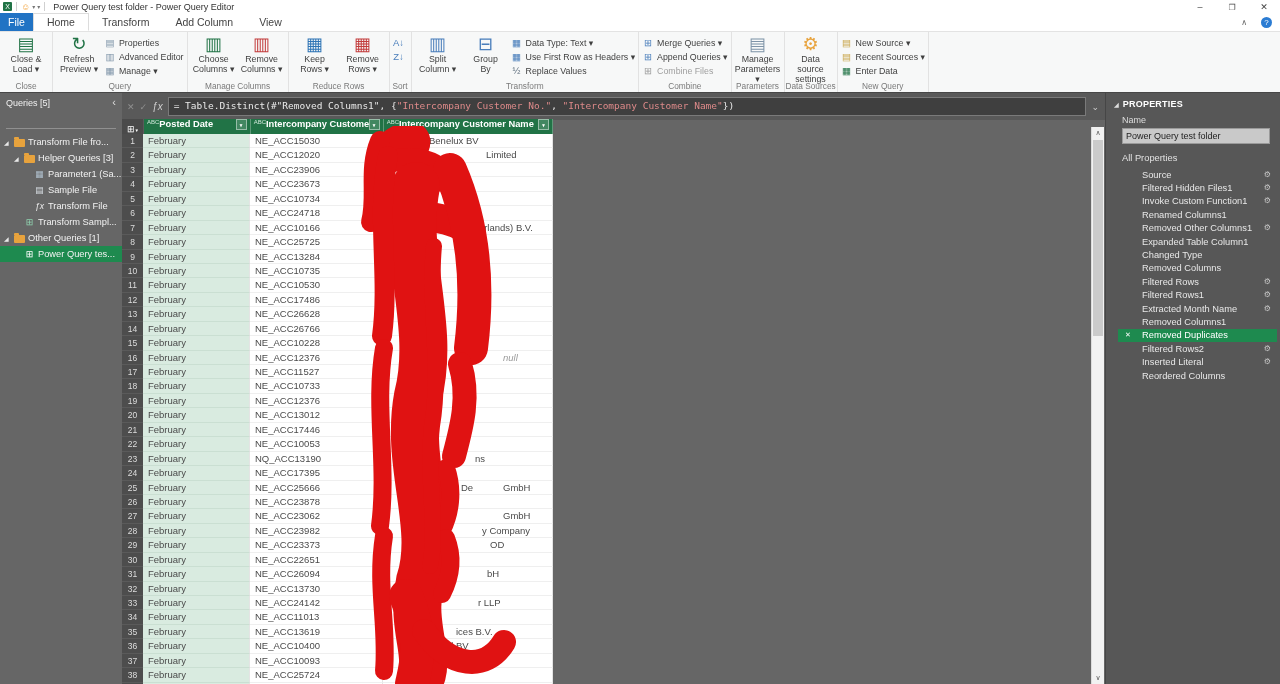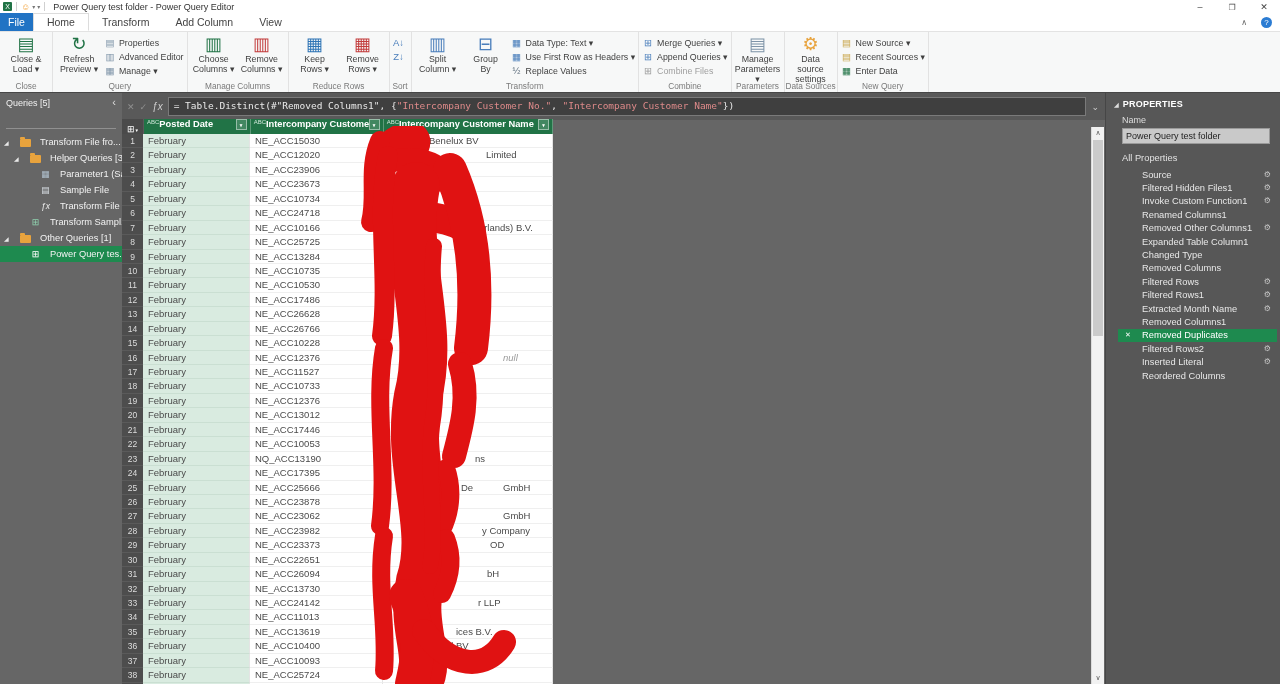--- a/index.html
+++ b/index.html
@@ -64,21 +64,21 @@
     padding:0 5px;white-space:nowrap;overflow:hidden}
   .finput .str{color:var(--formula-string-red,#de8a8a)}
   .fb-exp{color:#cecece;font-size:9px}
   .fb-exp::before{content:"⌄"}
   
   .sidebar{position:absolute;left:0;top:92px;width:122px;bottom:0;background:var(--canvas-gray,#666);
     border-top:1px solid #474747}
   .qhead{display:flex;justify-content:space-between;align-items:center;margin:5px 6px 5px 6px;
     padding-bottom:20px;border-bottom:1px solid #909090;font-size:9px;color:#f0f0f0}
   .qcollapse::before{content:"‹";font-size:11px;color:#ddd;line-height:8px}
-  .qrow{display:flex;align-items:center;height:16px;font-size:9.3px;color:#f2f2f2;gap:9px;
+  .qrow{display:flex;align-items:center;height:16px;font-size:9.3px;color:#f2f2f2;gap:3px;
     white-space:nowrap;overflow:hidden}
   .qrow.sel{background:var(--selection-green,#1e8a4f)}
   .texp{flex:none;font-size:6px;color:#e8e8e8;width:7px}
   .texp::before{content:"◢"}
   .tspace{flex:none;width:7px}
   .folder{width:11px;height:8px;background:var(--folder-yellow,#e8a33d);border-radius:1px;
     position:relative;flex:none;margin-top:1px}
   .folder::before{content:"";position:absolute;top:-2px;left:0;width:5px;height:2px;
     background:var(--folder-yellow,#e8a33d);border-radius:1px 1px 0 0}
   .qicon{font-size:9px;width:11px;text-align:center;flex:none;line-height:11px}

